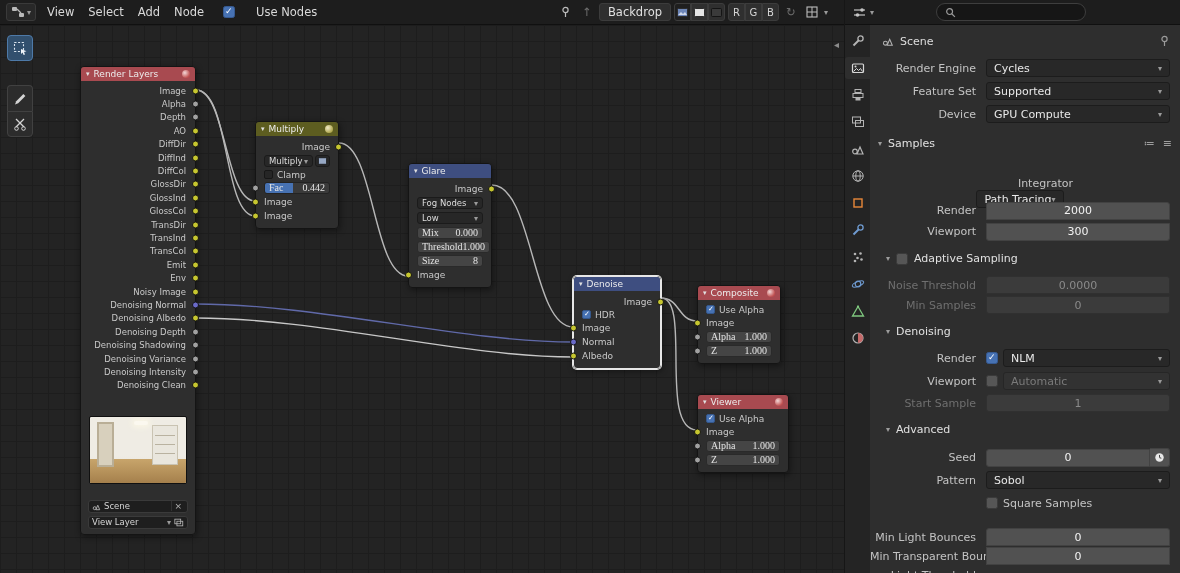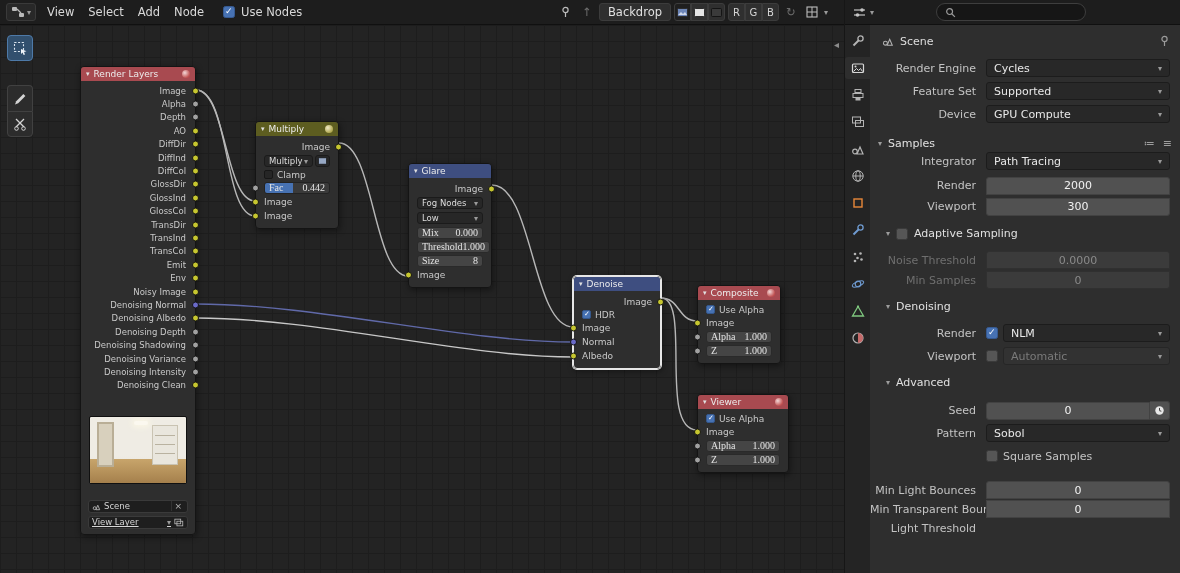--- a/index.html
+++ b/index.html
@@ -12,21 +12,21 @@
   .ne-region { width:845px; display:flex; flex-direction:column; border-right:1px solid #161616; }
   .props-region { flex:1; display:flex; flex-direction:column; background:#2e2e2e; }
 
   
   .ne-header { height:25px; background:#1d1d1d; display:flex; align-items:center; gap:4px; padding:0 6px; font-size:11.5px; color:#d9d9d9; flex:none; border-bottom:1px solid #101010;}
   .edtype-btn { display:flex; align-items:center; gap:2px; background:#282828; border:1px solid #3a3a3a; border-radius:3px; height:18px; padding:0 4px; }
   .menu { padding:2px 7px; border-radius:3px; cursor:default; }
   .cb { width:12px; height:12px; border-radius:2.5px; background:#565656; border:1px solid #3a3a3a; flex:none; position:relative; }
   .cb.on { background:#4772b3; border-color:#365a92; }
   .cb.on::after { content:"✓"; position:absolute; left:1px; top:-1px; font-size:9px; color:#fff; }
-  .usenodes { display:flex; align-items:center; gap:6px; margin-left:8px;justify-content:center; }
+  .usenodes { display:flex; align-items:center; gap:21px; margin-left:8px;justify-content:center; }
   .hdr-right { margin-left:auto; display:flex; align-items:center; gap:3px; padding-right:10px; }
   .iconbtn { width:18px; height:18px; display:flex; align-items:center; justify-content:center; border-radius:3px; color:#bdbdbd; }
   .iconbtn.dim { color:#6d6d6d; }
   .txtbtn { height:18px; background:#2f2f2f; border:1px solid #3c3c3c; border-radius:3px; display:flex; align-items:center; padding:0 8px; color:#e0e0e0; }
   .sqbtn { width:17px; height:18px; background:#2f2f2f; border:1px solid #3c3c3c; display:flex; align-items:center; justify-content:center; font-size:10px; color:#d5d5d5; }
   .sqbtn.first { border-radius:3px 0 0 3px; }
   .sqbtn.last { border-radius:0 3px 3px 0; }
   .sqbtn.pressed { background:#1f1f1f; }
   .chev { font-size:8px; color:#9a9a9a; }
 
@@ -352,21 +352,21 @@
               <div class="pv-lamp"></div>
             </div>
             <div class="idf" style="margin-top:16px;">
               <svg width="9" height="9" viewBox="0 0 14 14">
                   <path d="M6 12 L9 5 L12 12 Z" fill="none" stroke="#b4b4b4" stroke-width="1.4"></path>
                   <circle cx="4.2" cy="9.6" r="2.3" fill="none" stroke="#b4b4b4" stroke-width="1.4"></circle>
                 </svg>
               <span class="grow">Scene</span>
               <span class="xbtn">×</span>
             </div>
-            <div class="idf" style="margin-top:3px;text-decoration:underline;">
+            <div class="idf" style="margin-top:3px;">
               <span class="grow">View Layer</span>
               <span class="chev">▾</span>
               <svg width="10" height="9" viewBox="0 0 12 10">
                   <rect x="1" y="1" width="7" height="5.5" fill="none" stroke="#b4b4b4"></rect>
                   <rect x="3.5" y="3.5" width="7" height="5.5" fill="none" stroke="#b4b4b4"></rect>
                 </svg>
             </div>
           </div>
         </div>
 
@@ -712,21 +712,21 @@
 
           <div class="psec" style="margin-top:11px; height:18px;">
             <span class="tri">▾</span>
             <span>Samples</span>
             <span class="right">
                 <span class="glyph">≔</span>
                 <span class="glyph">≡</span>
               </span>
           </div>
 
-          <div class="prow" style="margin-top:0; height:18px;">
+          <div class="prow" style="margin-top:25px; height:18px;flex-direction:column;">
             <span class="plabel">Integrator</span>
             <div class="pctrl">
                 <div class="dd">
                   <span>Path Tracing</span>
                   <span class="chev">▾</span>
                 </div>
               </div>
           </div>
           <div class="prow" style="margin-top:6px; height:19px;">
             <span class="plabel">Render</span>
@@ -783,20 +783,28 @@
           </div>
           <div class="prow" style="margin-top:5px; height:18px;">
             <span class="plabel">Viewport</span>
             <div class="pctrl">
               <span class="cb"></span>
               <div class="dd dis">
                   <span>Automatic</span>
                   <span class="chev">▾</span>
                 </div>
             </div>
+          </div>
+          <div class="prow" style="margin-top:4px; height:18px;">
+            <span class="plabel dim">Start Sample</span>
+            <div class="pctrl">
+                <div class="numf dis">
+                  <span>1</span>
+                </div>
+              </div>
           </div>
 
           <div class="psec" style="margin-top:9px; height:17px; padding-left:16px;">
             <span class="tri">▾</span>
             <span>Advanced</span>
           </div>
           <div class="prow" style="margin-top:10px; height:19px;">
             <span class="plabel">Seed</span>
             <div class="pctrl" style="gap:0;">
               <div class="numf" style="border-radius:3px 0 0 3px;">

